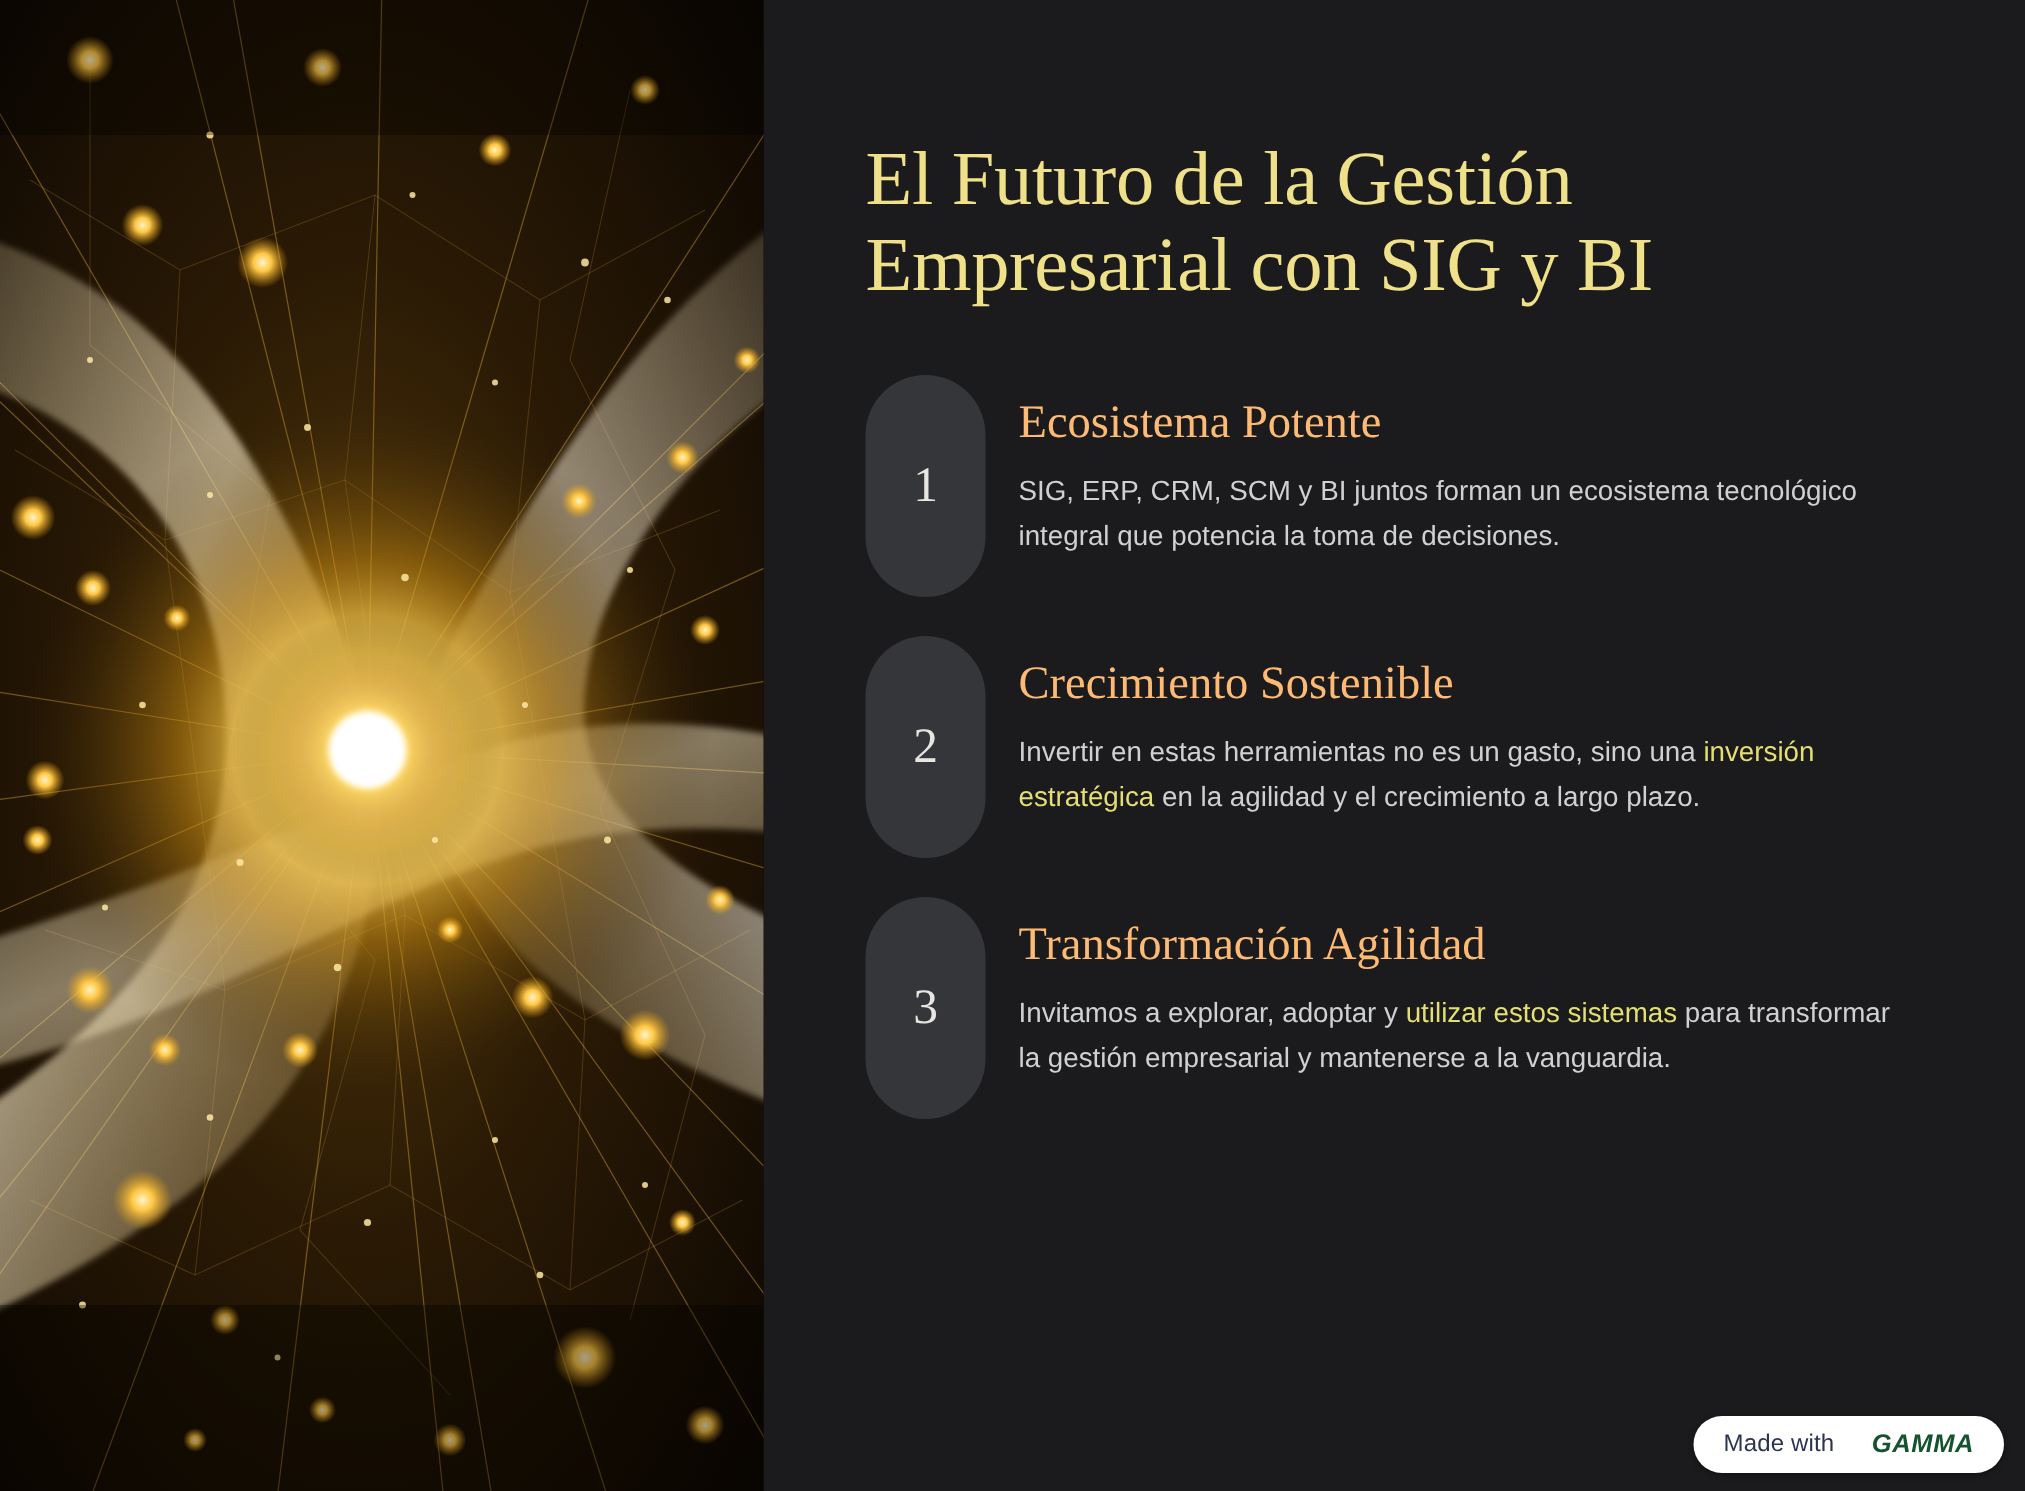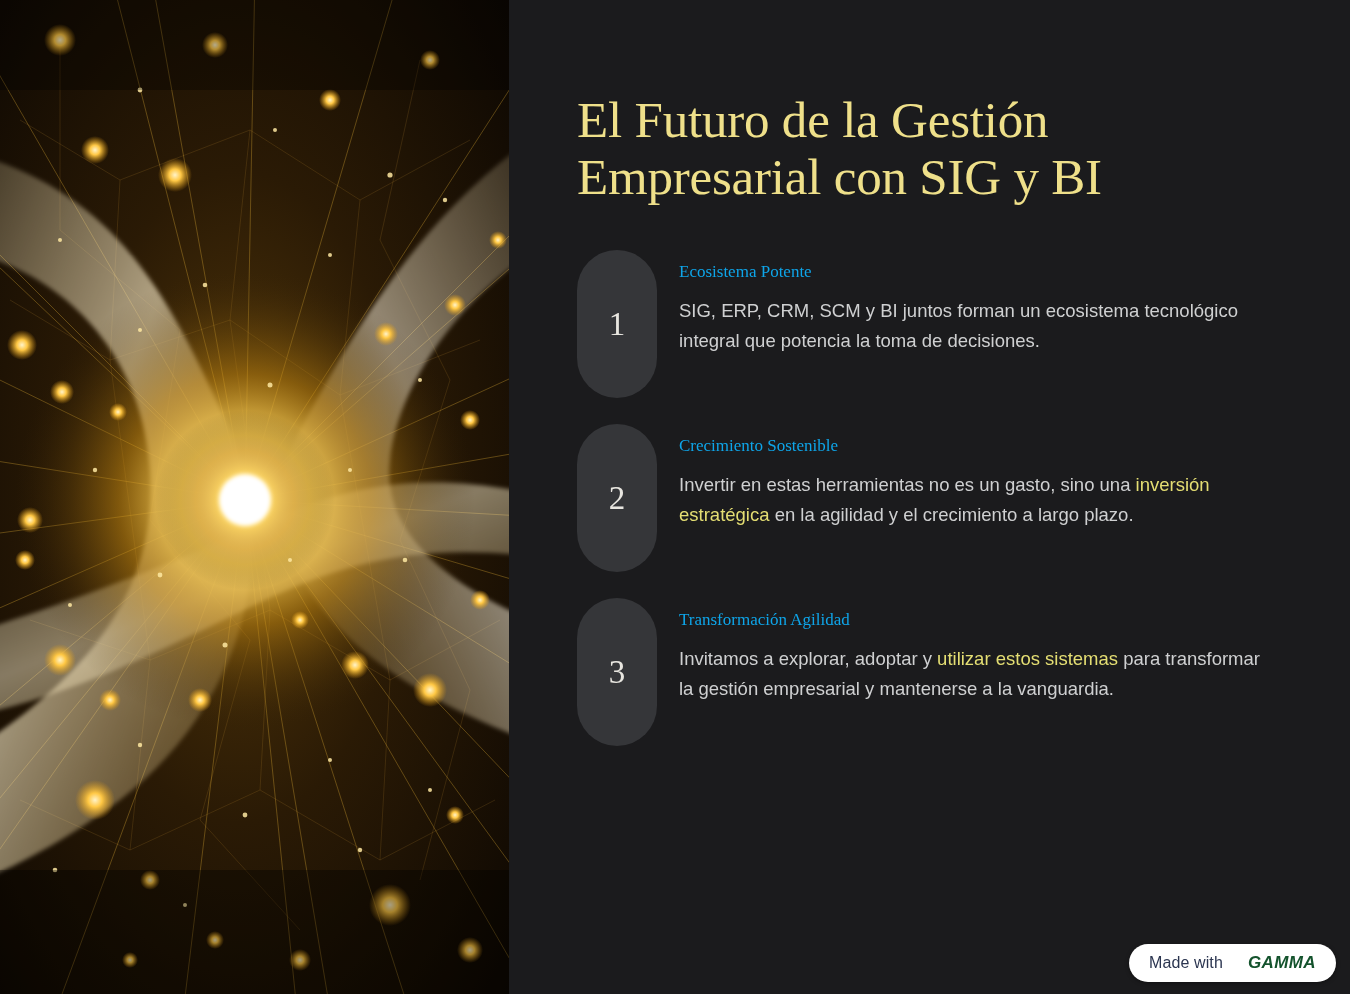--- a/index.html
+++ b/index.html
@@ -75,22 +75,22 @@
     color:#e8e6e0;
     font-family:"Liberation Serif", serif;
     font-size:33px;
     line-height:1;
   }
 
   .point-body { padding-top:12px; max-width:600px; }
 
   .point-heading {
     font-family:"Liberation Serif", serif;
-    color:#0ea5e9;
-    font-size:17px;
+    color:#fdba74;
+    font-size:31px;
     font-weight:400;
     line-height:1.2;
     margin-bottom:13px;
   }
 
   .point-text {
     font-family:"Liberation Sans", sans-serif;
     color:#cfd0d1;
     font-size:18.5px;
     line-height:1.62;

